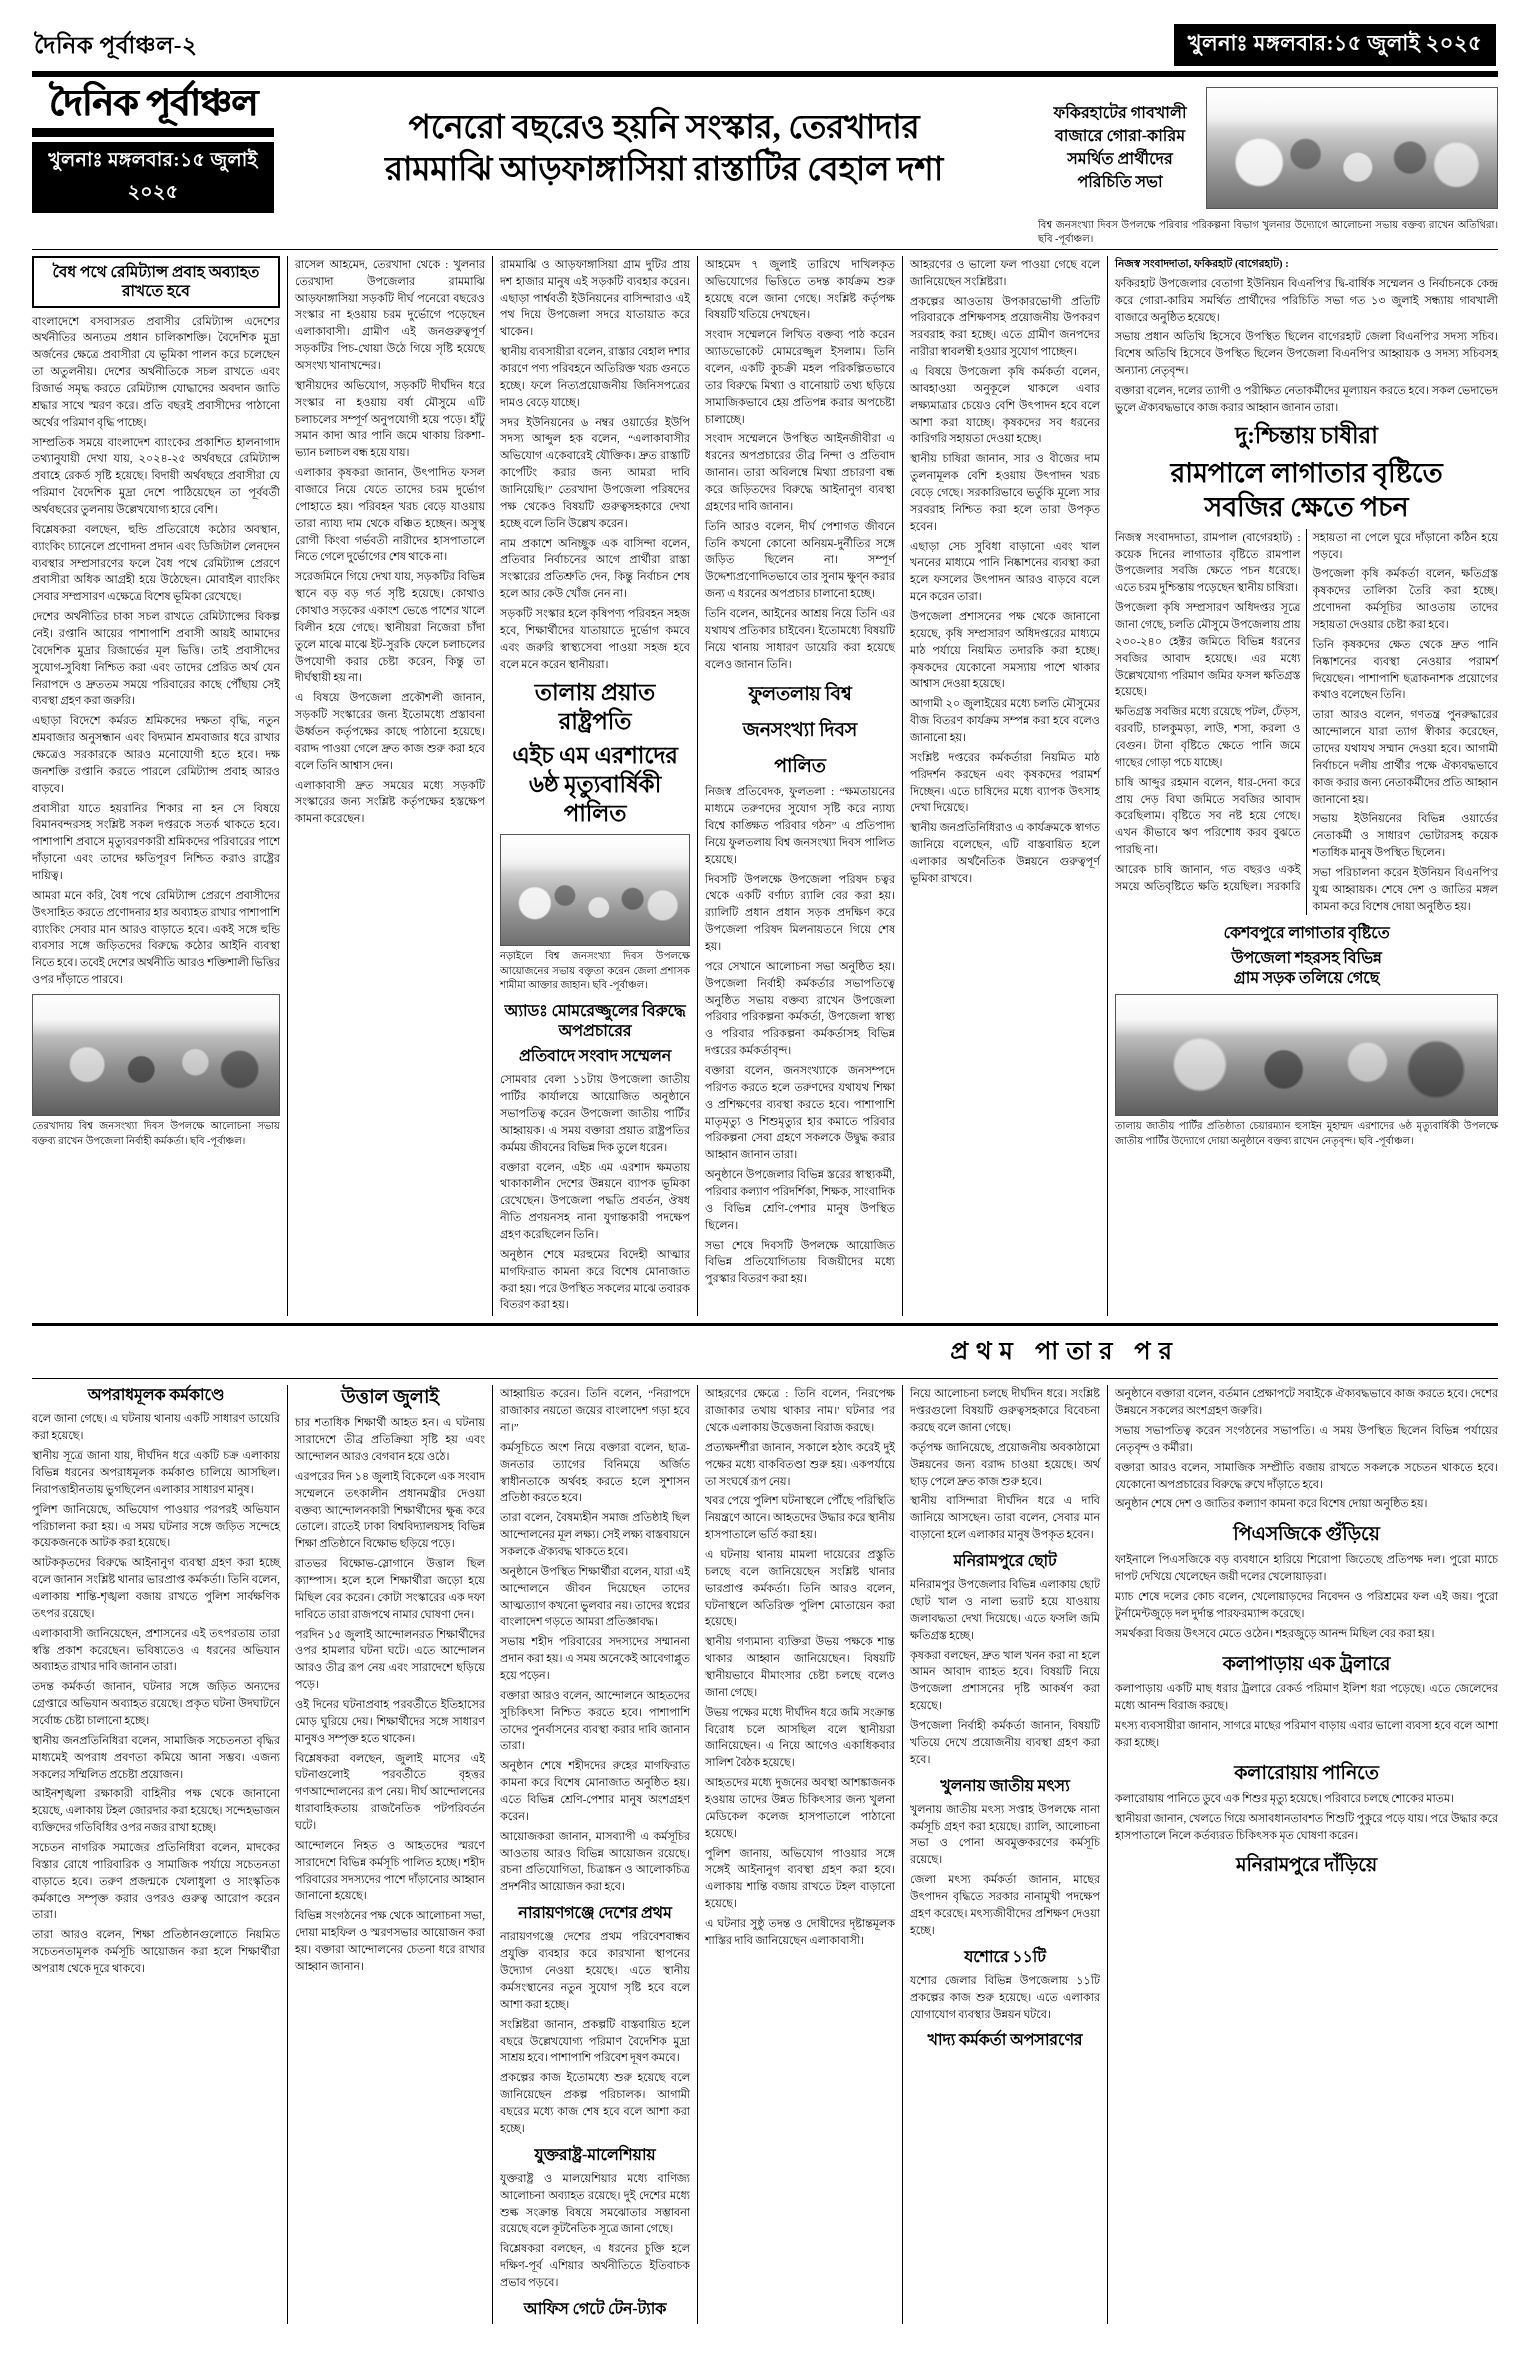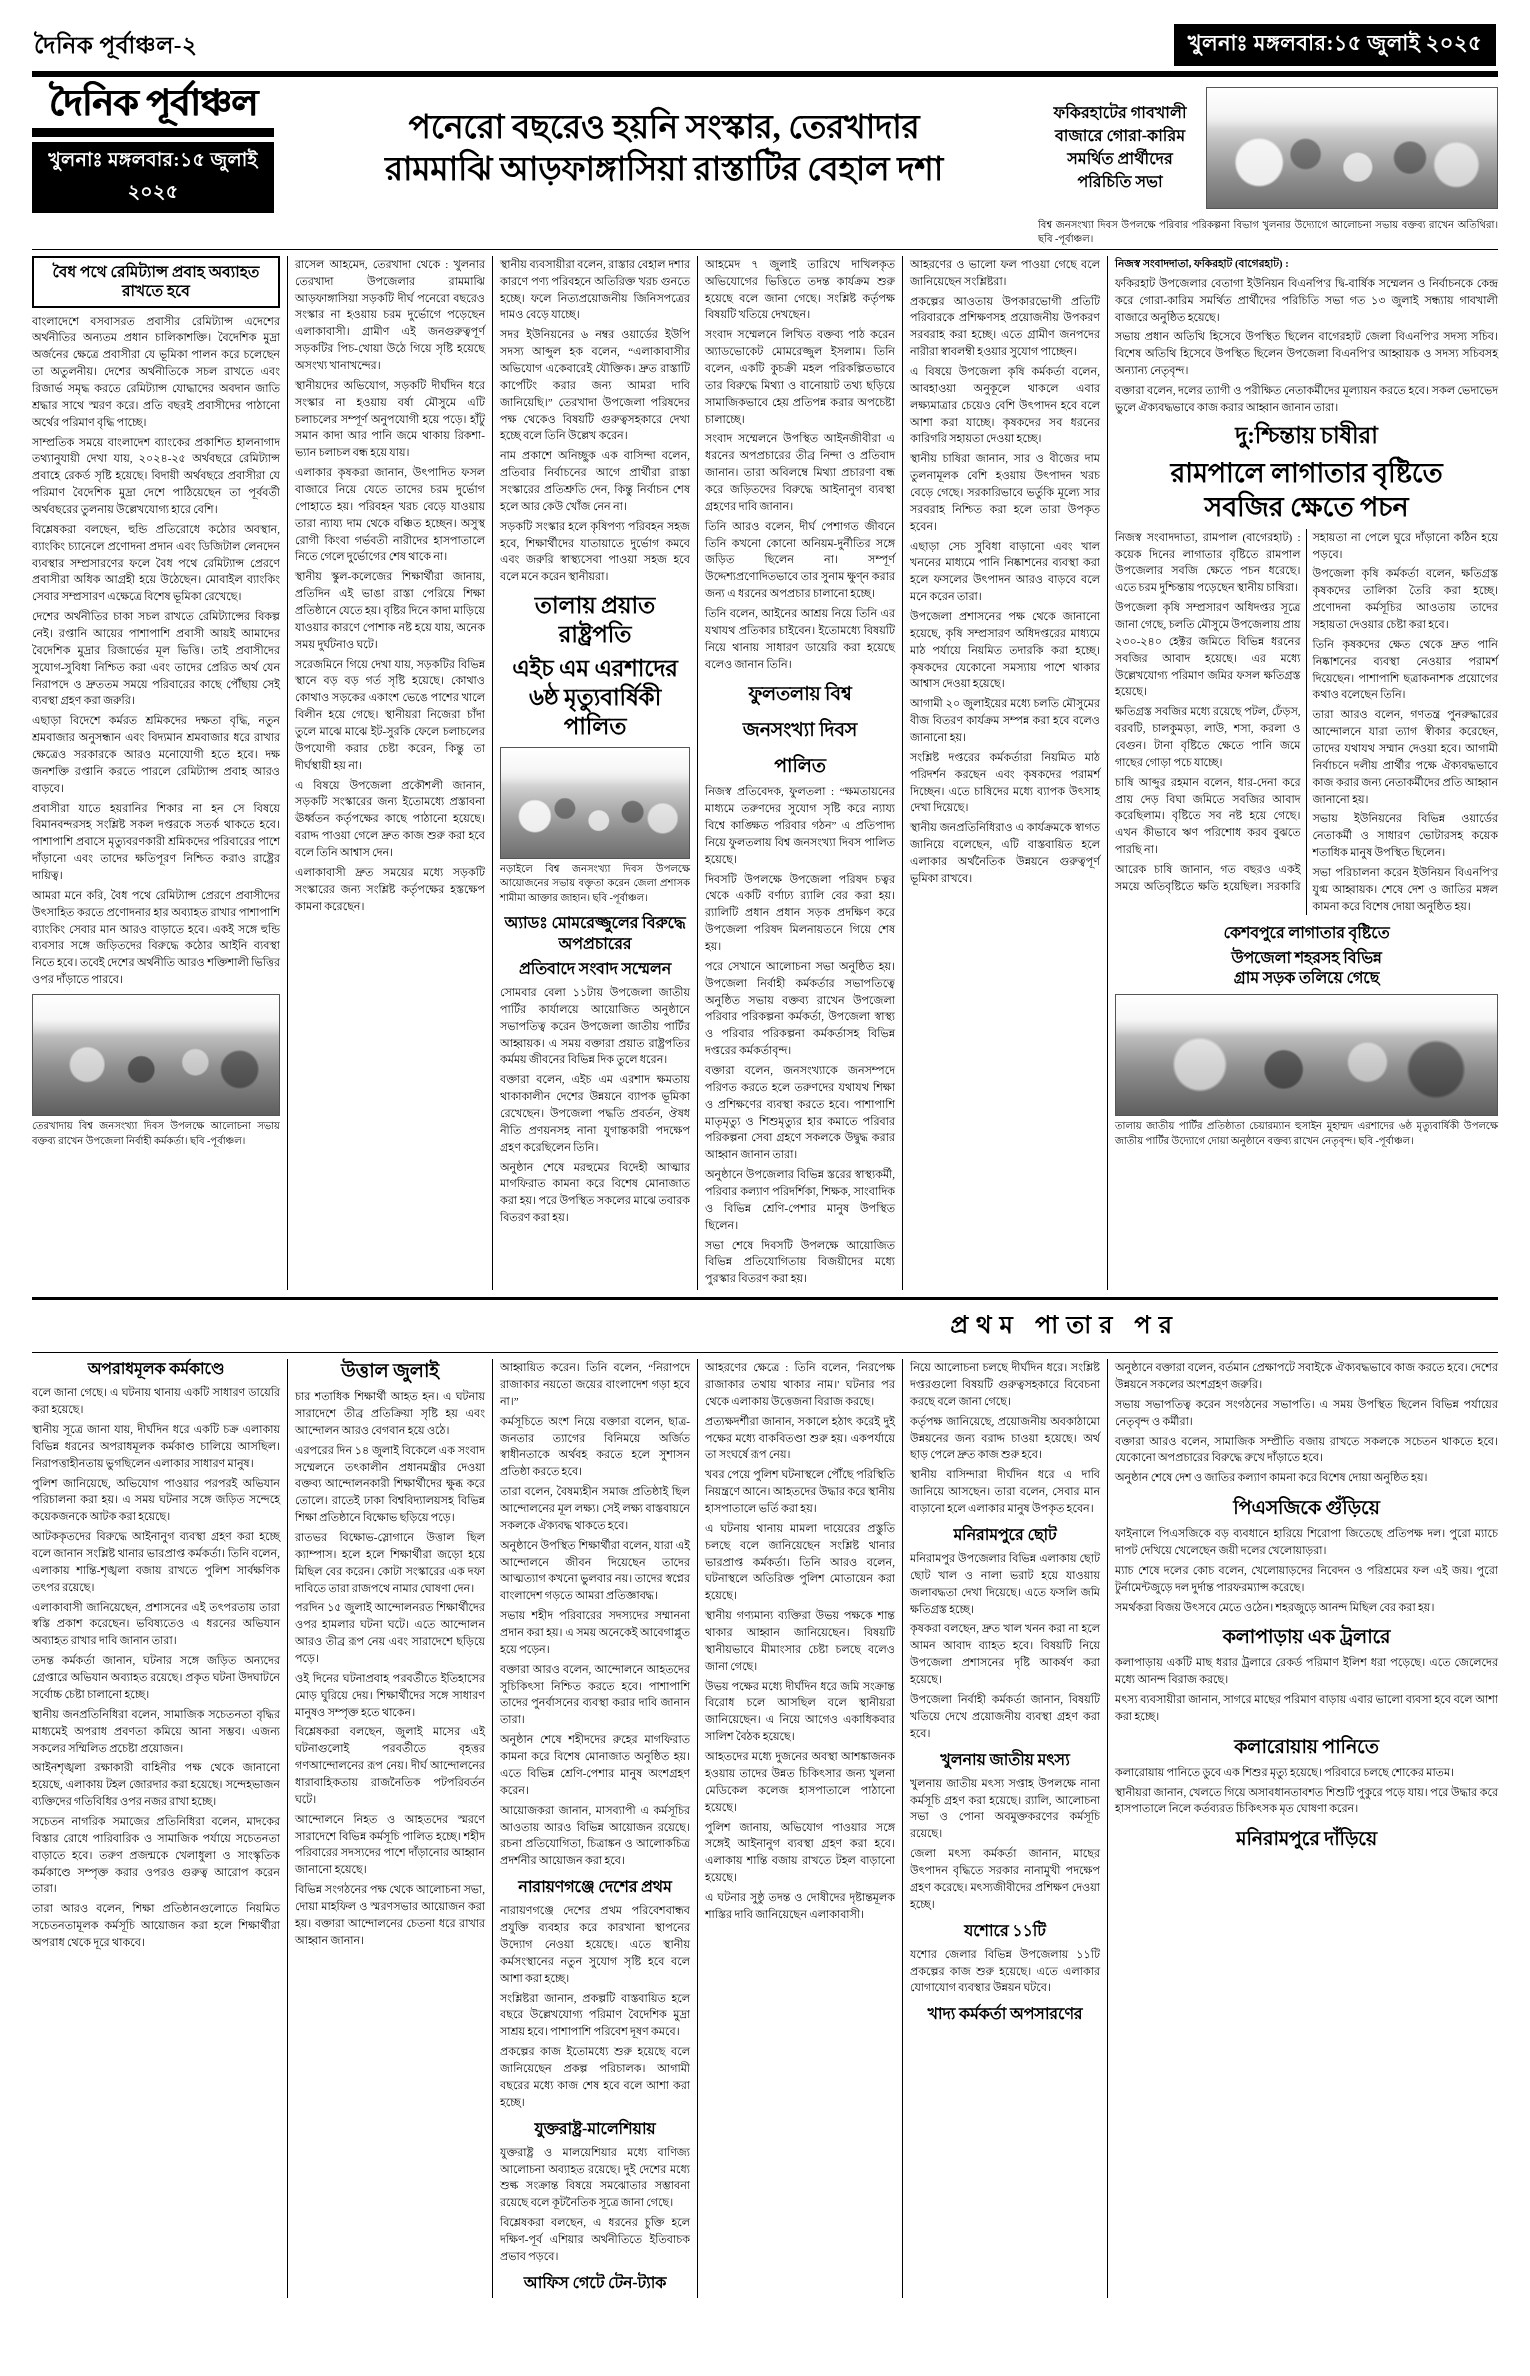--- a/index.html
+++ b/index.html
@@ -170,31 +170,31 @@
       <div class="caption">তেরখাদায় বিশ্ব জনসংখ্যা দিবস উপলক্ষে আলোচনা সভায় বক্তব্য রাখেন উপজেলা নির্বাহী কর্মকর্তা। ছবি -পূর্বাঞ্চল।</div>
     </div>
 
     <div class="divider"></div>
 
     <div class="col" style="width:190px;flex:0 0 190px;">
       <div class="body-col">
         <p>রাসেল আহমেদ, তেরখাদা থেকে : খুলনার তেরখাদা উপজেলার রামমাঝি আড়ফাঙ্গাসিয়া সড়কটি দীর্ঘ পনেরো বছরেও সংস্কার না হওয়ায় চরম দুর্ভোগে পড়েছেন এলাকাবাসী। গ্রামীণ এই জনগুরুত্বপূর্ণ সড়কটির পিচ-খোয়া উঠে গিয়ে সৃষ্টি হয়েছে অসংখ্য খানাখন্দের।</p>
         <p>স্থানীয়দের অভিযোগ, সড়কটি দীর্ঘদিন ধরে সংস্কার না হওয়ায় বর্ষা মৌসুমে এটি চলাচলের সম্পূর্ণ অনুপযোগী হয়ে পড়ে। হাঁটু সমান কাদা আর পানি জমে থাকায় রিকশা-ভ্যান চলাচল বন্ধ হয়ে যায়।</p>
         <p>এলাকার কৃষকরা জানান, উৎপাদিত ফসল বাজারে নিয়ে যেতে তাদের চরম দুর্ভোগ পোহাতে হয়। পরিবহন খরচ বেড়ে যাওয়ায় তারা ন্যায্য দাম থেকে বঞ্চিত হচ্ছেন। অসুস্থ রোগী কিংবা গর্ভবতী নারীদের হাসপাতালে নিতে গেলে দুর্ভোগের শেষ থাকে না।</p>
-        <p>স্থানীয় স্কুল-কলেজের শিক্ষার্থীরা জানায়, প্রতিদিন এই ভাঙা রাস্তা পেরিয়ে শিক্ষা প্রতিষ্ঠানে যেতে হয়। বৃষ্টির দিনে কাদা মাড়িয়ে যাওয়ার কারণে পোশাক নষ্ট হয়ে যায়, অনেক সময় দুর্ঘটনাও ঘটে।</p>
         <p>সরেজমিনে গিয়ে দেখা যায়, সড়কটির বিভিন্ন স্থানে বড় বড় গর্ত সৃষ্টি হয়েছে। কোথাও কোথাও সড়কের একাংশ ভেঙে পাশের খালে বিলীন হয়ে গেছে। স্থানীয়রা নিজেরা চাঁদা তুলে মাঝে মাঝে ইট-সুরকি ফেলে চলাচলের উপযোগী করার চেষ্টা করেন, কিন্তু তা দীর্ঘস্থায়ী হয় না।</p>
         <p>এ বিষয়ে উপজেলা প্রকৌশলী জানান, সড়কটি সংস্কারের জন্য ইতোমধ্যে প্রস্তাবনা ঊর্ধ্বতন কর্তৃপক্ষের কাছে পাঠানো হয়েছে। বরাদ্দ পাওয়া গেলে দ্রুত কাজ শুরু করা হবে বলে তিনি আশ্বাস দেন।</p>
         <p>এলাকাবাসী দ্রুত সময়ের মধ্যে সড়কটি সংস্কারের জন্য সংশ্লিষ্ট কর্তৃপক্ষের হস্তক্ষেপ কামনা করেছেন।</p>
       </div>
     </div>
 
     <div class="divider"></div>
 
     <div class="col" style="width:190px;flex:0 0 190px;">
       <div class="body-col">
+        <p>রামমাঝি ও আড়ফাঙ্গাসিয়া গ্রাম দুটির প্রায় দশ হাজার মানুষ এই সড়কটি ব্যবহার করেন। এছাড়া পার্শ্ববর্তী ইউনিয়নের বাসিন্দারাও এই পথ দিয়ে উপজেলা সদরে যাতায়াত করে থাকেন।</p>
         <p>স্থানীয় ব্যবসায়ীরা বলেন, রাস্তার বেহাল দশার কারণে পণ্য পরিবহনে অতিরিক্ত খরচ গুনতে হচ্ছে। ফলে নিত্যপ্রয়োজনীয় জিনিসপত্রের দামও বেড়ে যাচ্ছে।</p>
         <p>সদর ইউনিয়নের ৬ নম্বর ওয়ার্ডের ইউপি সদস্য আব্দুল হক বলেন, “এলাকাবাসীর অভিযোগ একেবারেই যৌক্তিক। দ্রুত রাস্তাটি কার্পেটিং করার জন্য আমরা দাবি জানিয়েছি।” তেরখাদা উপজেলা পরিষদের পক্ষ থেকেও বিষয়টি গুরুত্বসহকারে দেখা হচ্ছে বলে তিনি উল্লেখ করেন।</p>
         <p>নাম প্রকাশে অনিচ্ছুক এক বাসিন্দা বলেন, প্রতিবার নির্বাচনের আগে প্রার্থীরা রাস্তা সংস্কারের প্রতিশ্রুতি দেন, কিন্তু নির্বাচন শেষ হলে আর কেউ খোঁজ নেন না।</p>
         <p>সড়কটি সংস্কার হলে কৃষিপণ্য পরিবহন সহজ হবে, শিক্ষার্থীদের যাতায়াতে দুর্ভোগ কমবে এবং জরুরি স্বাস্থ্যসেবা পাওয়া সহজ হবে বলে মনে করেন স্থানীয়রা।</p>
       </div>
       <div class="subhead lg">তালায় প্রয়াত রাষ্ট্রপতি</div>
       <div class="subhead lg" style="margin:0">এইচ এম এরশাদের</div>
       <div class="subhead lg" style="margin:0 0 5px 0">৬ষ্ঠ মৃত্যুবার্ষিকী পালিত</div>
       <div class="photo" style="height:110px"></div>
       <div class="caption">নড়াইলে বিশ্ব জনসংখ্যা দিবস উপলক্ষে আয়োজনের সভায় বক্তৃতা করেন জেলা প্রশাসক শামীমা আক্তার জাহান। ছবি -পূর্বাঞ্চল।</div>

